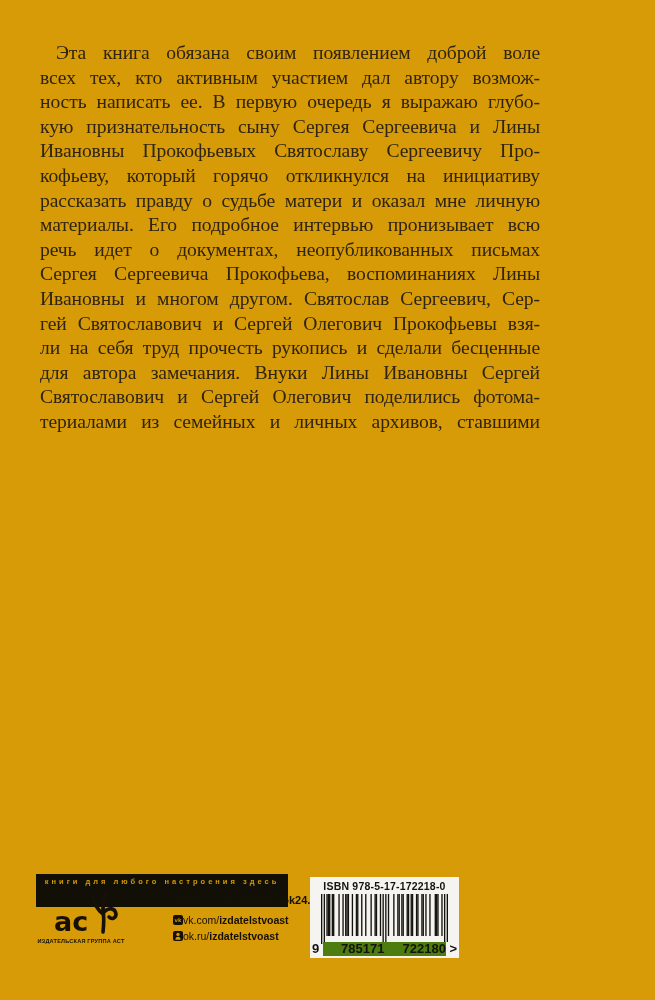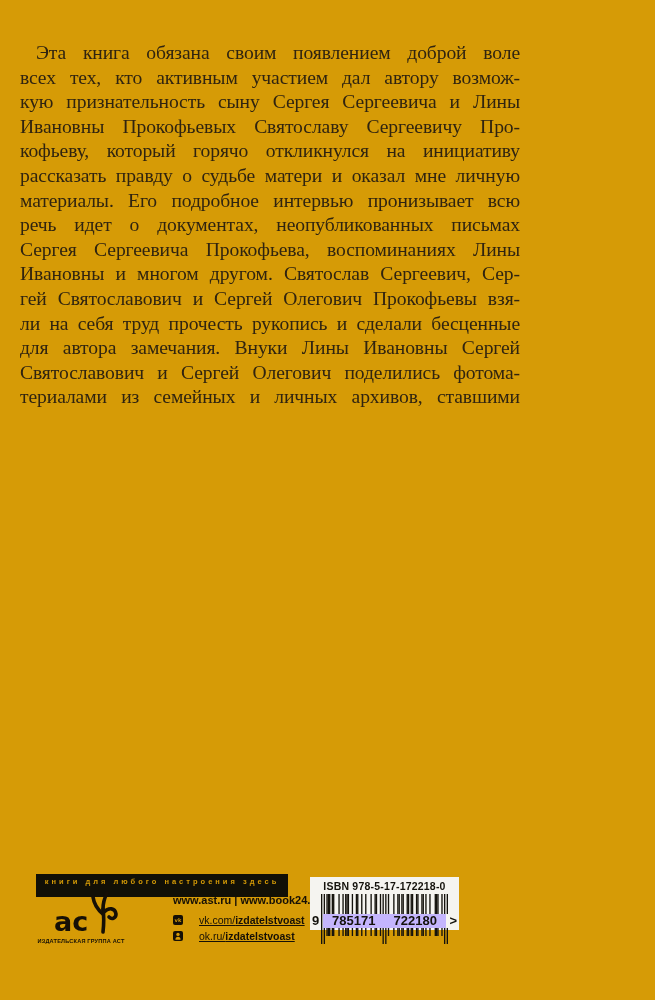--- a/index.html
+++ b/index.html
@@ -6,78 +6,79 @@
   body {
     width: 655px; height: 1000px; overflow: hidden;
     font-family: "Liberation Sans", "DejaVu Sans", sans-serif;
   }
   .cover {
     position: relative; width: 655px; height: 1000px;
     background: #d69b06;
   }
   
   .para {
-    position: absolute; left: 20px; top: 41px; width: 500px;
+    position: absolute; left: 40px; top: 41px; width: 500px;
     font-family: "Liberation Serif", "DejaVu Serif", serif;
     font-size: 19.6px; line-height: 24.6px; color: #302410;
   }
   .pline {
     height: 24.6px; overflow: hidden; letter-spacing: -0.1px;
     text-align: justify; text-align-last: justify;
   }
   .pline.first { text-indent: 16px; }
   .pline.last  { text-align-last: left; }
   
   .tagline {
-    position: absolute; left: 36px; top: 874px; width: 252px; height: 23px;
+    position: absolute; left: 36px; top: 874px; width: 252px; height: 33px;
     background: #121006; color: #d69b06;
     font-size: 7.5px; font-weight: 700; line-height: 15px;
     letter-spacing: 3px; text-align: center; text-transform: lowercase;
   }
   .logo-svg { position: absolute; left: 55px; top: 891px; width: 64px; height: 43px; }
   .logo-caption {
     position: absolute; left: 36px; top: 938px; width: 90px;
     font-size: 5.6px; font-weight: 700; letter-spacing: 0.2px;
     color: #161006; text-align: center;
   }
   .links { position: absolute; left: 143px; top: 894px; color: #161006; margin-left: 30px; }
   .site-line { font-size: 11px; font-weight: 700; }
-  .social-line { display: flex; align-items: center; gap: 16px; font-size: 10.5px; text-decoration: underline; }
+  .social-line { display: flex; align-items: center; gap: 0; font-size: 10.5px; }
   .social-line.vk { margin-top: 8px; }
   .social-line.ok { margin-top: 4px; }
   .handle { font-weight: 700; }
   .soc-icon { width: 10px; height: 10px; flex: 0 0 auto; }
   
   .barcode-box {
-    position: absolute; left: 310px; top: 877px; width: 149px; height: 53px;
+    position: absolute; left: 310px; top: 877px; width: 149px; height: 81px;
     background: #f5f4f0; color: #14120c;
   }
   .isbn {
     margin-top: 3px; text-align: center;
     font-size: 10.5px; font-weight: 700; letter-spacing: 0.2px;
   }
   .bars-wrap { position: absolute; left: 11px; top: 17px; width: 127px; height: 50px; }
   .bars-wrap svg { width: 127px; height: 50px; display: block; }
   .bc-digits {
     position: absolute; left: 2px; right: 2px; bottom: 2px; height: 14px;
     display: flex; align-items: flex-end;
     font-size: 13px; font-weight: 700; line-height: 14px;
   }
   .bc-digits .lead { width: 11px; text-align: left; }
-  .bc-digits .grp { flex: 1; text-align: center; background: #c4b5fd; }
+  .bc-digits .grp { flex: 1; text-align: right; background: #4d7c0f; }
   .bc-digits .suffix { width: 11px; text-align: right; background: #f5f4f0; }
 </style>
 </head>
 <body>
 
 <div class="cover">
 
   <div class="para" id="para">
       <div class="pline first">Эта книга обязана своим появлением доброй воле</div>
       <div class="pline">всех тех, кто активным участием дал автору возмож-</div>
+      <div class="pline">ность написать ее. В первую очередь я выражаю глубо-</div>
       <div class="pline">кую признательность сыну Сергея Сергеевича и Лины</div>
       <div class="pline">Ивановны Прокофьевых Святославу Сергеевичу Про-</div>
       <div class="pline">кофьеву, который горячо откликнулся на инициативу</div>
       <div class="pline">рассказать правду о судьбе матери и оказал мне личную</div>
       <div class="pline">материалы. Его подробное интервью пронизывает всю</div>
       <div class="pline">речь идет о документах, неопубликованных письмах</div>
       <div class="pline">Сергея Сергеевича Прокофьева, воспоминаниях Лины</div>
       <div class="pline">Ивановны и многом другом. Святослав Сергеевич, Сер-</div>
       <div class="pline">гей Святославович и Сергей Олегович Прокофьевы взя-</div>
       <div class="pline">ли на себя труд прочесть рукопись и сделали бесценные</div>

